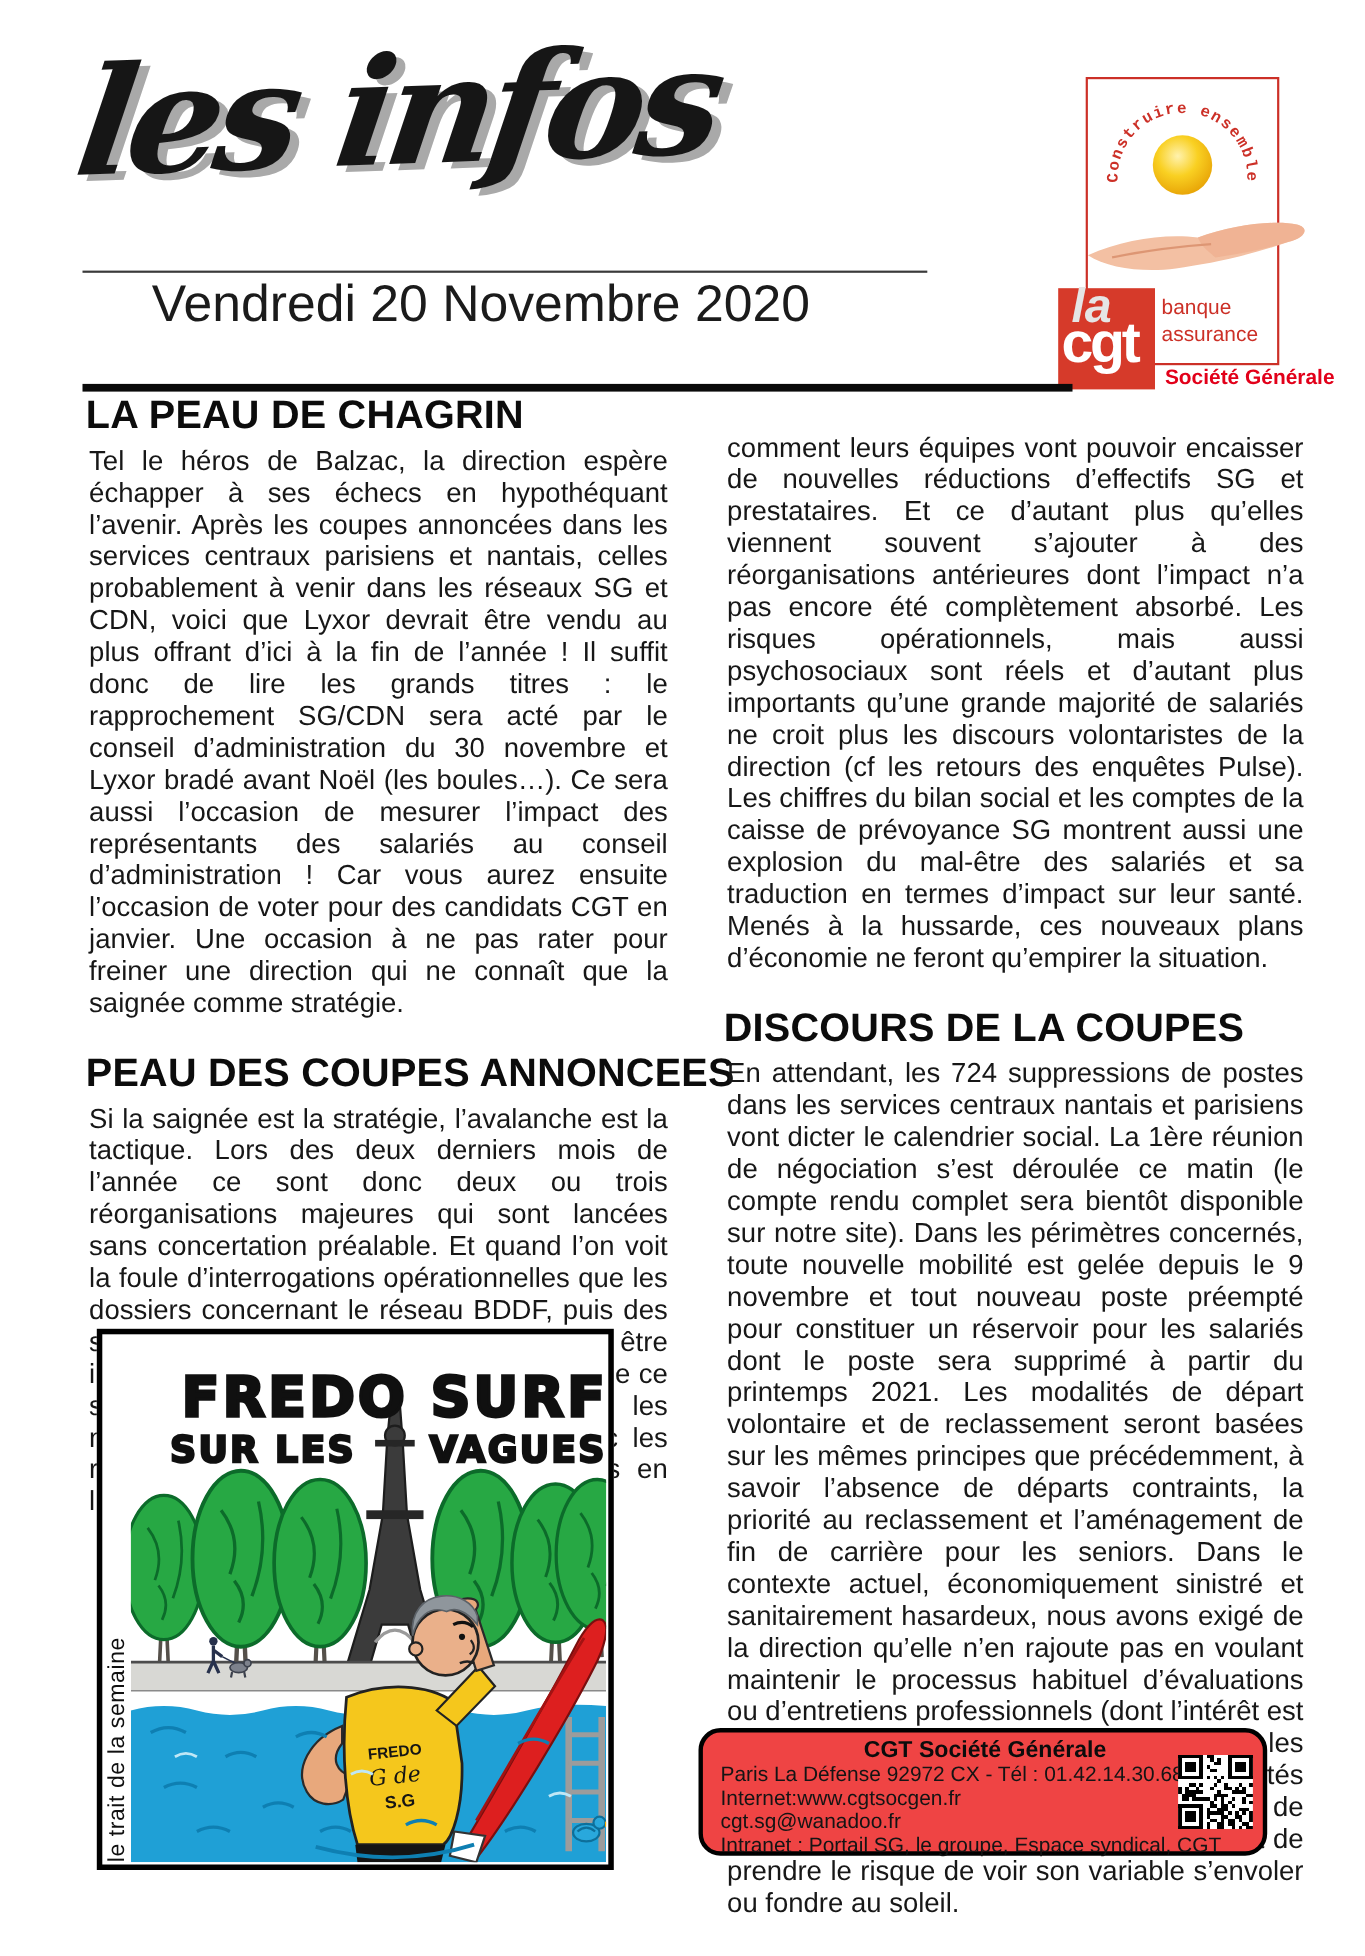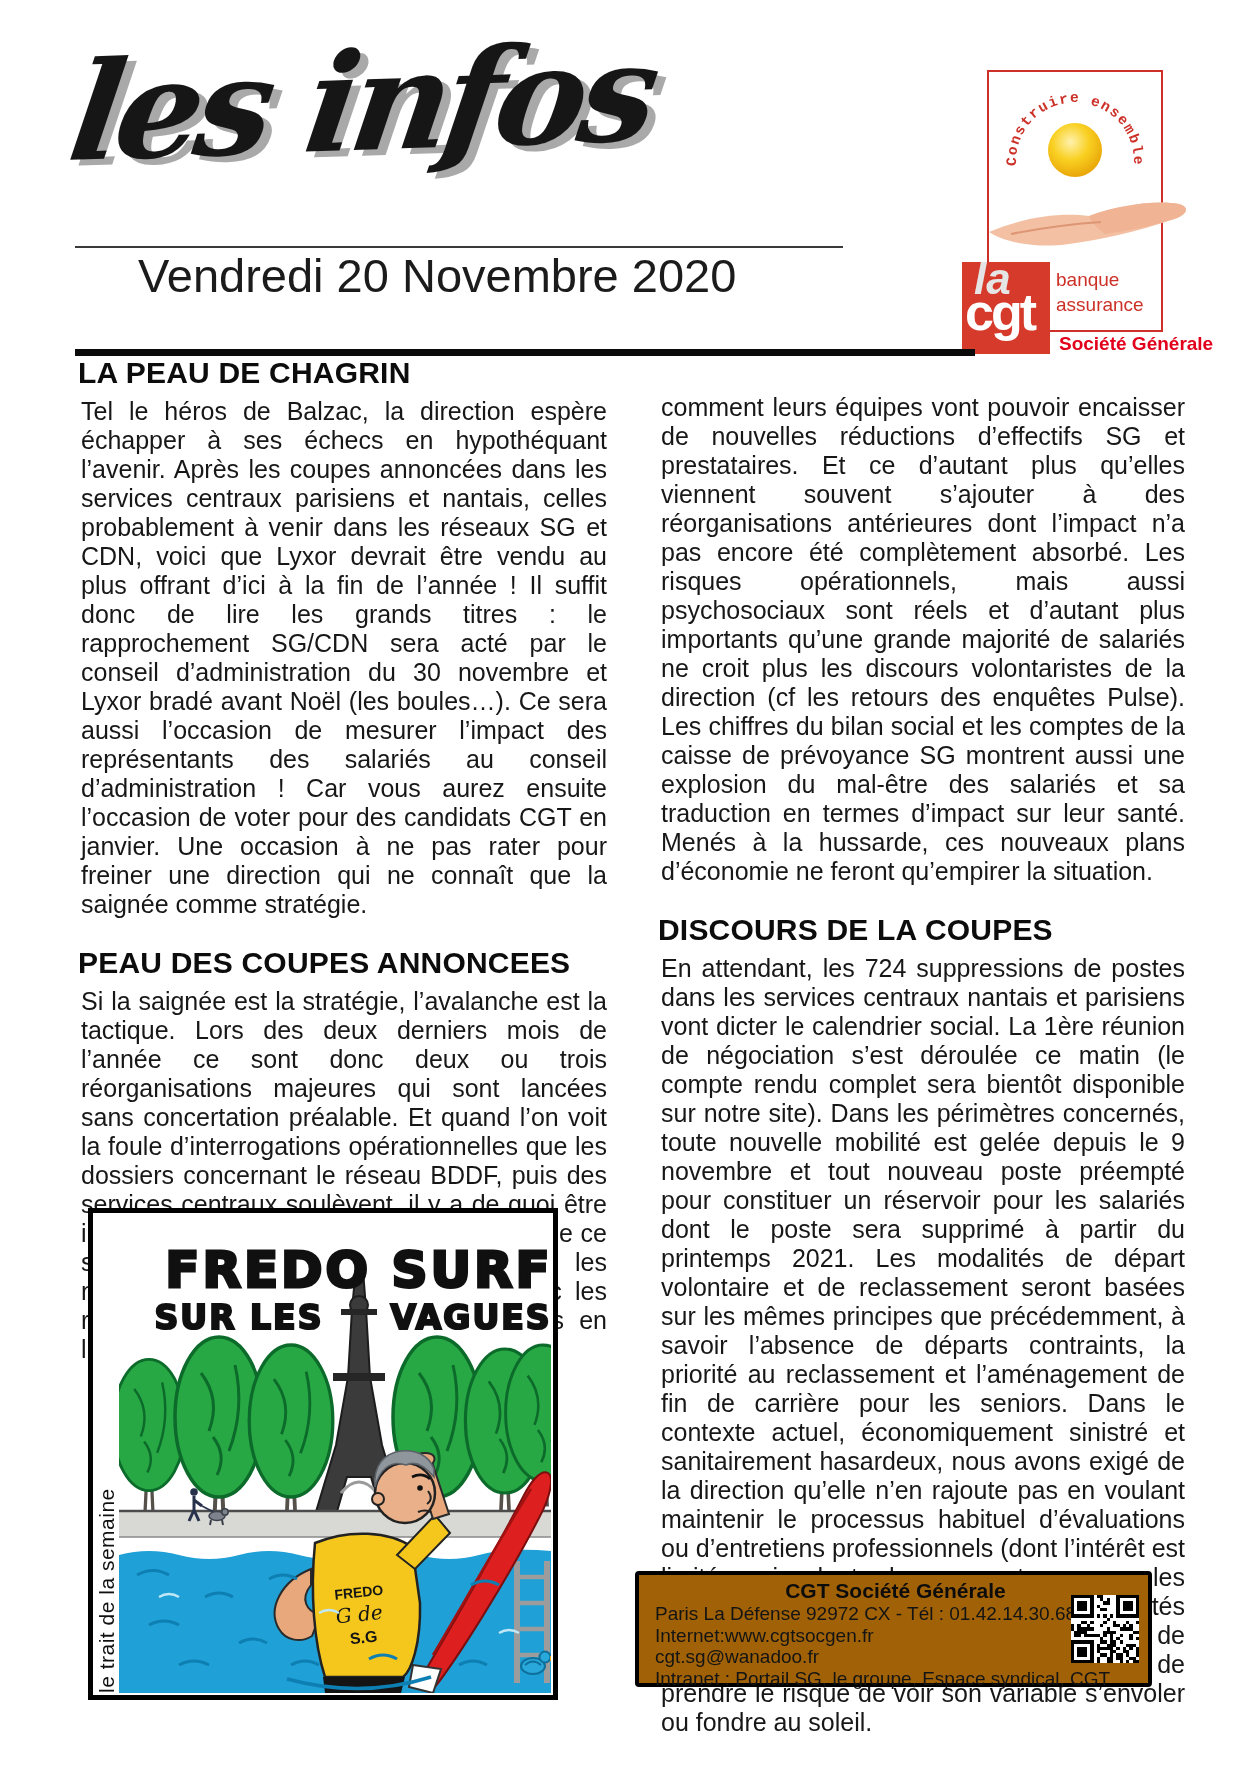--- a/index.html
+++ b/index.html
@@ -25,36 +25,36 @@
   .logo-la{position:absolute;left:12px;top:-8px;font-family:Liberation Sans, sans-serif;font-style:italic;font-weight:bold;
     font-size:44px;color:#e5e5e5;}
   .logo-cgt{position:absolute;left:3px;top:24px;font-size:52px;font-weight:bold;color:#fff;letter-spacing:-3px;line-height:52px;}
   .logo-banque{position:absolute;left:94px;top:213px;font-size:19px;line-height:25px;color:#cc3027;background:#fff;padding:2px 4px 2px 0;}
   .logo-sg{position:absolute;left:97px;top:281px;font-size:19px;font-weight:bold;color:#e2001a;white-space:nowrap;}
 
   
   .col{position:absolute;top:356px;}
   .col-left{left:78px;width:532px;}
   .col-right{left:658px;width:530px;}
-  h2.headline{font-size:30px;font-weight:bold;margin:0 0 7px 0;color:#0c0c0c;letter-spacing:0.2px;white-space:nowrap;}
+  h2.headline{font-size:36px;font-weight:bold;margin:0 0 7px 0;color:#0c0c0c;letter-spacing:0.2px;white-space:nowrap;}
   h2.headline.second{margin-top:27px;}
   p.body{font-size:25px;line-height:29px;text-align:justify;margin:3px;color:#171717;}
   .col-right p.first{margin-top:37px;}
 
   
   .figure{position:absolute;left:88px;top:1208px;width:470px;height:492px;border:5px solid #000;background:#fff;box-sizing:border-box;}
   .figure-caption{position:absolute;left:2px;top:88px;height:392px;
     writing-mode:vertical-rl;transform:rotate(180deg);
     font-size:21px;letter-spacing:0.5px;color:#101010;text-align:left;}
   .cartoon{position:absolute;left:26px;top:0;width:432px;height:480px;}
   .cartoon text.big{font-family:"DejaVu Sans",sans-serif;font-weight:bold;fill:#101010;stroke:#101010;}
 
   
   .contact{position:absolute;left:635px;top:1571px;width:517px;height:116px;
-    border:4px solid #000;border-radius:4px;background:#a16207;box-sizing:border-box;
+    border:4px solid #000;border-radius:20px;background:#ef4444;box-sizing:border-box;
     padding:4px 12px 4px 16px;}
   .contact-title{text-align:center;font-weight:bold;font-size:21px;line-height:24px;color:#0c0c0c;}
   .contact-line{font-size:19px;line-height:21.5px;color:#141414;white-space:nowrap;}
   .qr{position:absolute;right:9px;top:19px;width:68px;height:70px;}
 </style>
 </head>
 <body>
 
 <div class="page">
 

